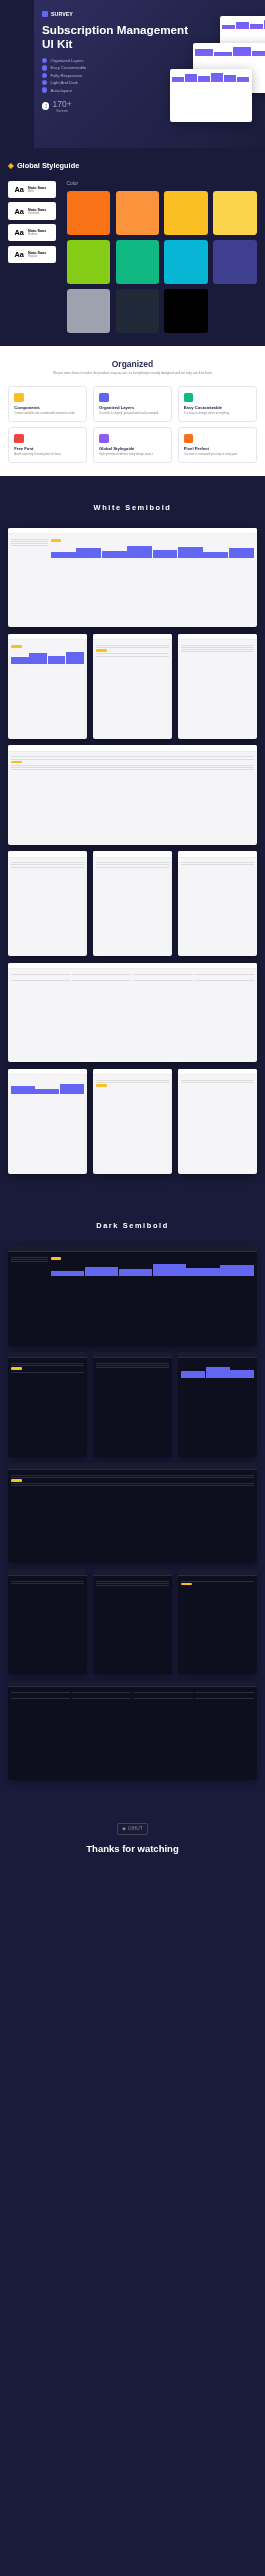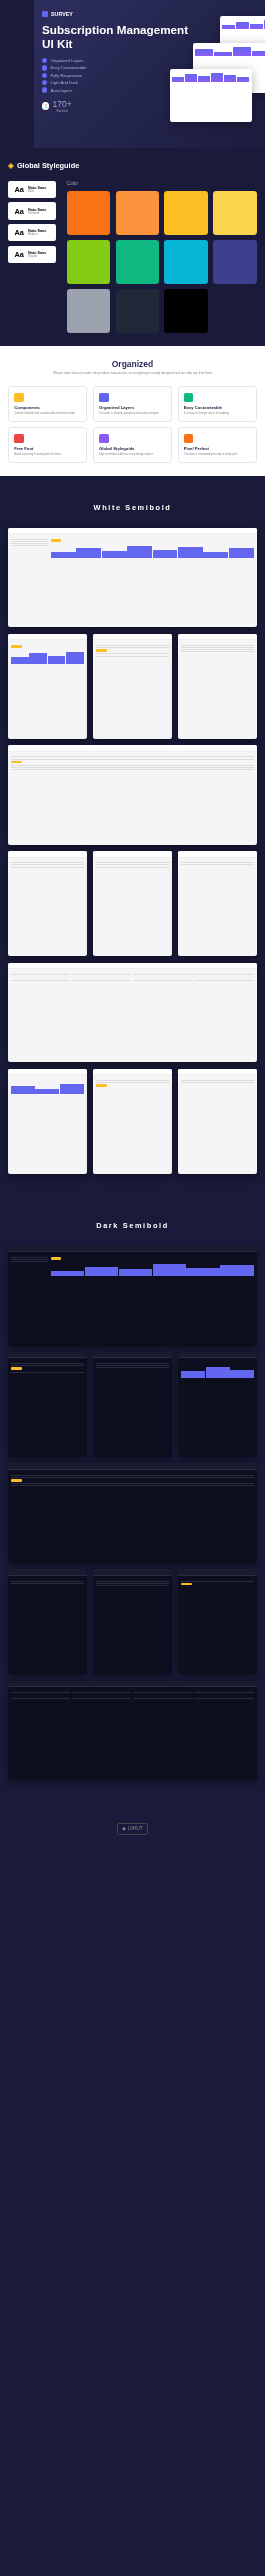--- a/index.html
+++ b/index.html
@@ -456,14 +456,15 @@
           <div class="mini-line"></div>
           <div class="mini-line"></div>
           <div class="mini-line"></div>
         </div>
       </div>
     </div>
 </div>
 
 <div class="section footer">
   <div class="footer-logo">◆ <span>UIHUT</span></div>
+  <h2>Thanks for watching</h2>
 </div>
 
 
 </body></html>

